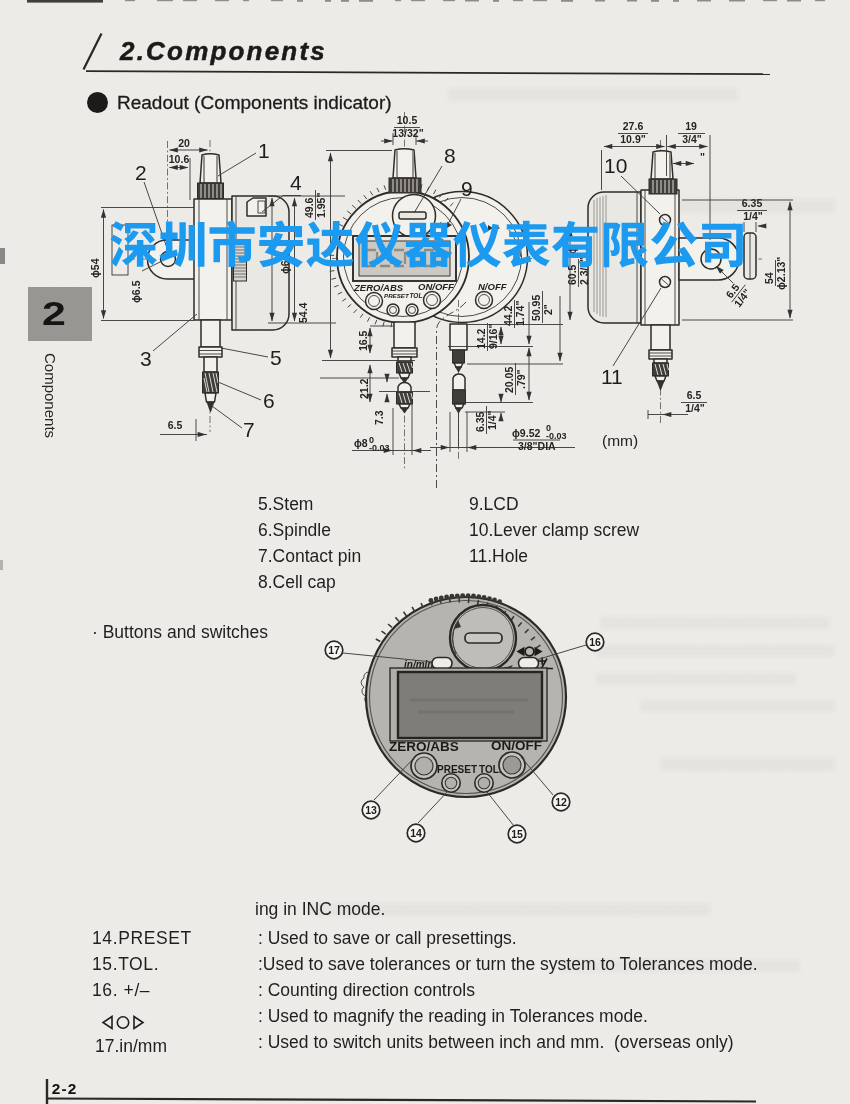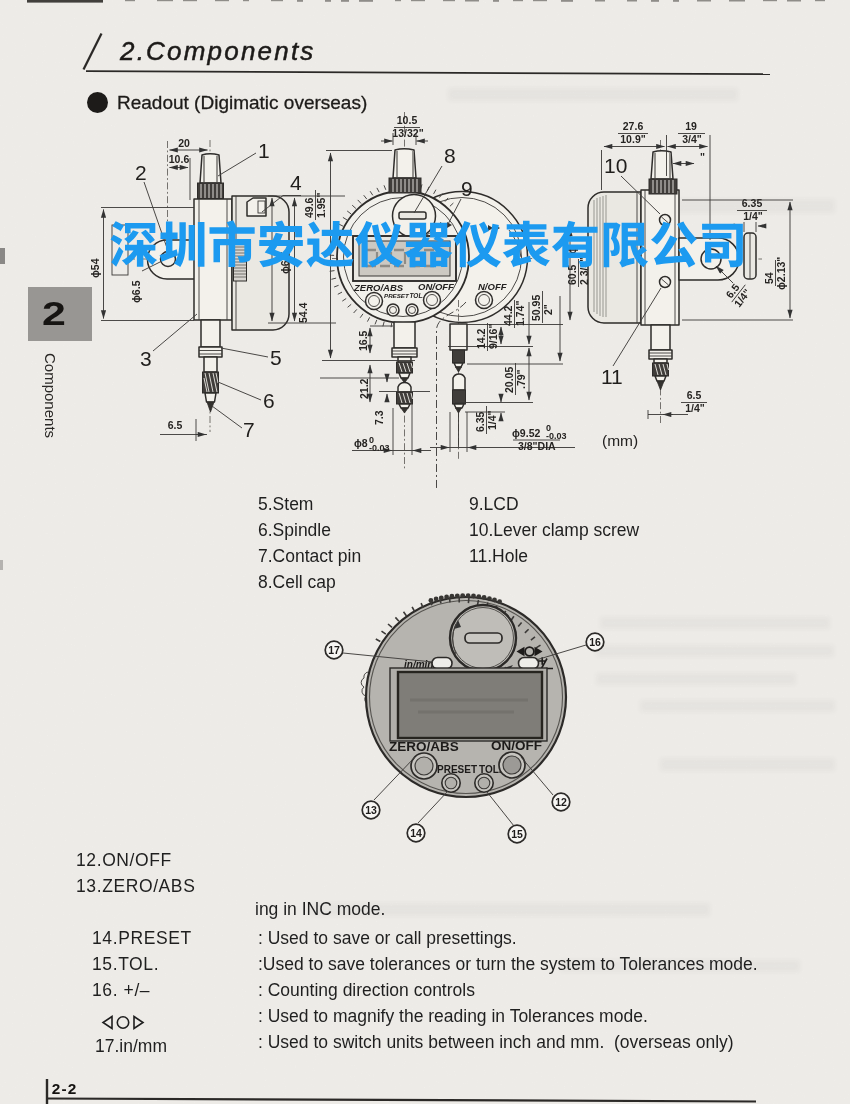--- a/index.html
+++ b/index.html
@@ -538,33 +538,33 @@
 <path transform="translate(403.8,262.8) scale(0.049,-0.0493)" d="M235 702V625H331V702ZM118 812H456V515H118ZM655 702V625H761V702ZM536 812H887V515H536ZM43 434H958V320H43ZM178 43H393V-69H178ZM594 43H825V-69H594ZM646 405Q679 360 733 321Q786 281 853 252Q919 222 990 203Q977 191 961 172Q945 153 931 134Q917 115 908 98Q832 122 763 162Q694 201 636 252Q578 303 535 362ZM118 227H456V-86H330V114H238V-92H118ZM538 227H888V-86H761V114H658V-92H538ZM401 530 531 506Q491 423 431 350Q371 276 287 215Q202 153 86 105Q80 120 68 140Q56 160 43 178Q29 197 17 208Q122 247 198 298Q274 349 324 409Q373 469 401 530ZM604 482 670 544Q708 531 752 509Q795 487 820 466L750 398Q727 418 685 442Q642 466 604 482Z"></path>
 <path transform="translate(452.9,262.8) scale(0.049,-0.0493)" d="M476 777Q498 641 535 523Q572 404 632 307Q691 209 777 137Q864 64 982 20Q967 7 949 -13Q931 -34 915 -55Q899 -77 889 -94Q762 -41 672 40Q581 122 519 230Q458 338 418 471Q378 603 351 759ZM532 784 635 836Q655 808 675 774Q695 739 712 706Q728 673 735 647L625 588Q618 614 603 648Q589 681 570 717Q551 753 532 784ZM808 790 939 769Q913 626 873 496Q833 367 767 255Q702 144 602 55Q502 -33 357 -93Q349 -79 335 -60Q321 -41 305 -22Q290 -4 277 9Q414 61 507 140Q600 219 659 321Q719 423 753 542Q788 661 808 790ZM236 848 360 809Q327 724 283 638Q239 552 188 475Q137 398 82 341Q76 357 64 383Q52 409 38 435Q23 462 12 478Q57 523 98 582Q140 641 175 709Q211 778 236 848ZM140 567 265 692 265 691V-91H140Z"></path>
 <path transform="translate(501.9,262.8) scale(0.049,-0.0493)" d="M98 784H909V673H98ZM147 628H872V525H147ZM54 477H944V366H54ZM431 852H564V389H431ZM414 449 529 397Q490 350 442 307Q393 264 337 226Q282 188 222 158Q163 127 103 104Q94 120 79 140Q64 160 48 179Q31 198 17 210Q74 228 132 254Q189 279 242 310Q295 342 340 377Q384 413 414 449ZM597 409Q627 321 678 249Q730 176 805 124Q880 72 980 45Q965 31 949 11Q933 -10 918 -31Q904 -53 894 -71Q785 -33 706 30Q627 92 572 181Q517 269 479 380ZM826 352 936 271Q880 231 818 193Q756 156 705 132L622 201Q655 220 692 246Q730 272 765 299Q800 327 826 352ZM231 -92 217 21 270 62 577 145Q579 118 586 83Q593 48 599 28Q491 -4 424 -24Q357 -44 319 -57Q281 -69 262 -77Q242 -84 231 -92ZM231 -92Q228 -76 218 -53Q209 -31 198 -10Q187 11 177 24Q195 34 212 55Q230 75 230 108V276H367V21Q367 21 353 13Q340 6 319 -7Q299 -20 279 -34Q259 -49 245 -64Q231 -79 231 -92Z"></path>
 <path transform="translate(551.0,262.8) scale(0.049,-0.0493)" d="M53 733H949V610H53ZM329 372H755V263H329ZM231 541H735V426H361V-91H231ZM710 541H838V47Q838 0 827 -28Q816 -56 784 -72Q752 -86 708 -90Q664 -93 604 -93Q600 -66 589 -29Q578 8 565 34Q589 33 614 32Q639 31 659 31Q679 31 687 31Q700 31 705 35Q710 39 710 49ZM358 853 494 822Q459 709 407 598Q354 486 280 390Q206 295 108 227Q98 241 82 260Q67 279 50 298Q34 316 21 328Q87 372 141 431Q196 491 238 561Q280 632 310 706Q340 780 358 853ZM329 208H755V99H329Z"></path>
 <path transform="translate(600.1,262.8) scale(0.049,-0.0493)" d="M73 813H313V696H187V-88H73ZM290 813H311L329 818L415 770Q396 706 374 635Q353 564 331 507Q375 448 388 396Q401 344 401 300Q401 249 390 216Q379 183 354 163Q342 154 327 149Q312 143 296 140Q282 139 266 138Q249 138 231 138Q231 161 224 194Q216 227 203 250Q215 249 225 249Q235 248 243 249Q259 250 269 257Q278 263 282 278Q285 293 285 315Q285 349 273 396Q261 442 221 493Q231 526 241 566Q252 605 261 645Q270 685 278 719Q285 754 290 776ZM499 813H897V346H499V459H770V700H499ZM509 634H842V528H509ZM714 413Q733 326 767 250Q801 174 853 116Q905 58 978 24Q963 11 947 -8Q930 -28 915 -50Q900 -71 890 -89Q810 -43 756 27Q702 98 666 191Q631 284 608 393ZM871 342 956 249Q928 229 899 207Q870 185 841 165Q813 146 789 132L720 213Q743 229 771 251Q798 273 825 297Q852 321 871 342ZM445 -95 434 18 486 59 699 103Q698 75 699 41Q700 6 704 -16Q631 -34 585 -47Q538 -59 511 -68Q484 -76 469 -83Q455 -89 445 -95ZM445 -95Q441 -81 431 -61Q422 -42 411 -23Q400 -4 390 7Q407 17 423 39Q439 62 439 98V813H567V22Q567 22 555 14Q543 6 525 -6Q507 -19 488 -34Q470 -50 458 -66Q445 -82 445 -95Z"></path>
 <path transform="translate(649.2,262.8) scale(0.049,-0.0493)" d="M591 268 716 325Q758 270 800 207Q843 144 880 84Q917 24 941 -23L809 -95Q787 -47 751 16Q715 80 672 146Q630 212 591 268ZM290 831 435 791Q403 709 358 631Q313 553 262 487Q211 420 159 371Q145 384 122 402Q100 421 76 438Q52 455 35 466Q89 507 137 565Q185 623 225 691Q265 760 290 831ZM698 838Q720 793 751 744Q783 696 821 649Q859 603 898 560Q937 518 974 485Q956 473 936 453Q915 433 896 412Q877 391 864 372Q827 413 787 461Q747 510 707 564Q668 618 632 674Q597 730 568 786ZM148 -46Q145 -32 136 -6Q127 19 117 47Q107 74 98 93Q123 100 144 119Q165 137 193 171Q209 188 237 226Q266 264 300 317Q334 370 368 432Q402 493 430 556L577 494Q531 405 475 321Q419 237 360 164Q300 90 242 31V27Q242 27 228 19Q213 11 195 0Q177 -11 162 -24Q148 -36 148 -46ZM148 -46 144 66 225 113 727 148Q732 118 741 82Q750 46 756 22Q635 12 546 4Q457 -5 395 -10Q333 -16 291 -20Q249 -25 222 -28Q195 -32 178 -36Q161 -41 148 -46Z"></path>
 <path transform="translate(698.3,262.8) scale(0.049,-0.0493)" d="M77 793H819V668H77ZM87 605H676V491H87ZM774 793H909V70Q909 16 897 -16Q885 -48 852 -65Q819 -83 770 -87Q721 -92 653 -91Q651 -71 644 -45Q638 -19 629 7Q620 33 610 51Q637 50 666 49Q694 48 716 48Q739 49 749 49Q763 49 768 54Q774 59 774 73ZM136 426H264V8H136ZM251 426H628V81H251V193H499V313H251Z"></path>
 </g>
     </svg>
 
-<div class="abs" style="left:120px;top:36px;z-index:3;font-style:italic;font-size:26px;font-weight:400;color:#1c1a18;letter-spacing:2.2px;-webkit-text-stroke:0.5px #1c1a18">2.Components</div>
+<div class="abs" style="left:120px;top:36px;z-index:3;font-style:italic;font-size:26px;font-weight:700;color:#1c1a18;letter-spacing:2.2px;-webkit-text-stroke:0.5px #1c1a18">2.Components</div>
 <div class="abs" style="left:87px;top:92px;z-index:3;width:21px;height:21px;border-radius:50%;background:#1d1b19"></div>
-<div class="abs" style="left:117px;top:92px;z-index:3;font-size:19px;color:#1d1b19;-webkit-text-stroke:0.3px #1d1b19">Readout (Digimatic overseas)</div>
+<div class="abs" style="left:117px;top:92px;z-index:3;font-size:19px;color:#1d1b19;-webkit-text-stroke:0.3px #1d1b19">Readout (Components indicator)</div>
 
 <div class="abs" style="left:28px;top:287px;z-index:3;width:64px;height:54px;background:#989693"></div>
 <div class="abs" style="left:22px;top:288px;z-index:4;width:64px;height:54px;text-align:center;font-weight:700;font-size:33px;line-height:51px;color:#161412;transform:scaleX(1.3)">2</div>
 <div class="abs" style="left:59px;top:353px;z-index:3;font-size:15px;color:#2a2826;transform-origin:0 0;transform:rotate(90deg)">Components</div>
 
 <div class="abs txt" style="left:258px;top:491px;z-index:3">5.Stem<br>6.Spindle<br>7.Contact pin<br>8.Cell cap</div>
 <div class="abs txt" style="left:469px;top:491px;z-index:3">9.LCD<br>10.Lever clamp screw<br>11.Hole</div>
 
-
-<div class="abs txt" style="left:76px;top:847px;z-index:3;letter-spacing:0.6px">12.ON/OFF<br>13.ZERO/ABS</div>
+<div class="abs txt" style="left:92px;top:619px;z-index:3">· Buttons and switches</div>
+
 <div class="abs txt" style="left:92px;top:925px;z-index:3;letter-spacing:0.6px">14.PRESET<br>15.TOL.<br>16.&nbsp;+/–</div>
 <div class="abs txt" style="left:100px;top:1009px;z-index:3">
 <svg width="46" height="15" viewBox="0 0 46 15" style="vertical-align:-2px">
   <path d="M12,1.5 L3,7.5 L12,13.5 z" fill="none" stroke="#1f1f1f" stroke-width="1.6"></path>
   <circle cx="23" cy="7.5" r="5.7" fill="none" stroke="#1f1f1f" stroke-width="1.6"></circle>
   <path d="M34,1.5 L43,7.5 L34,13.5 z" fill="none" stroke="#1f1f1f" stroke-width="1.6"></path>
 </svg></div>
 <div class="abs txt" style="left:95px;top:1033px;z-index:3">17.in/mm</div>
 
 <div class="abs txt" style="left:255px;top:896px;z-index:3">ing in INC mode.</div>

